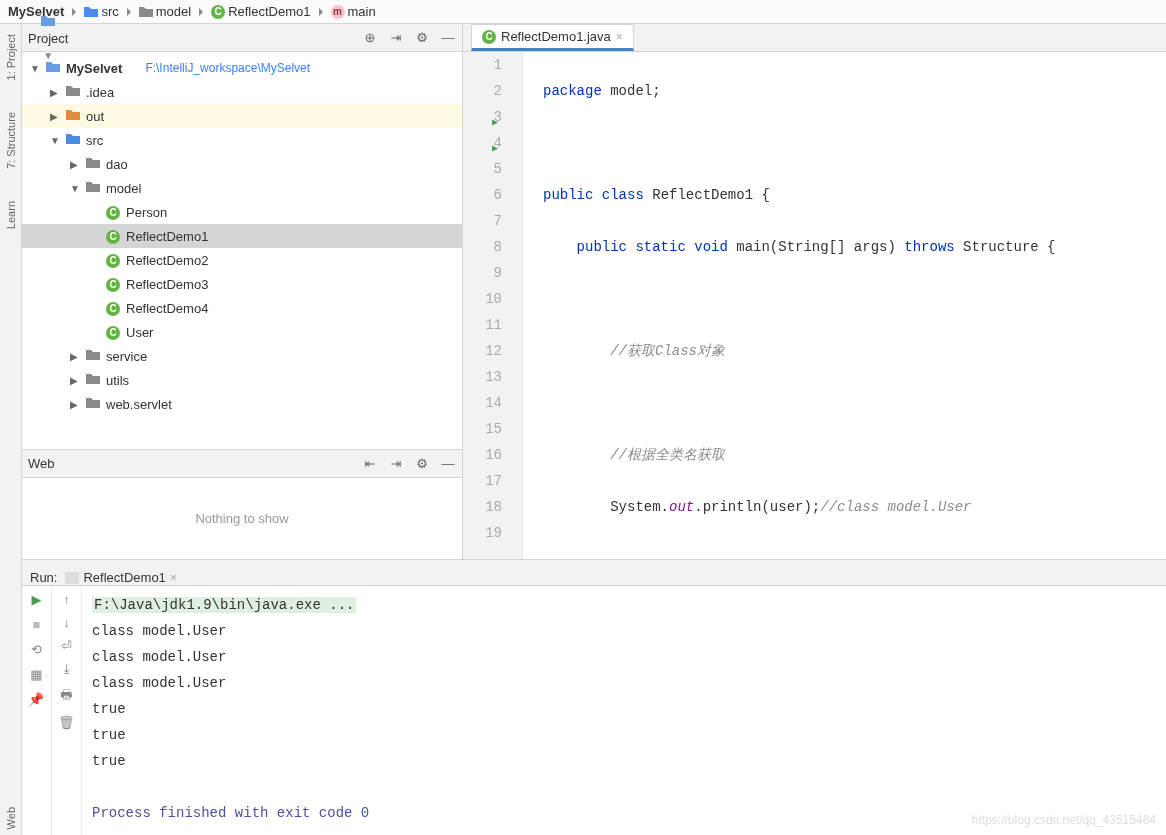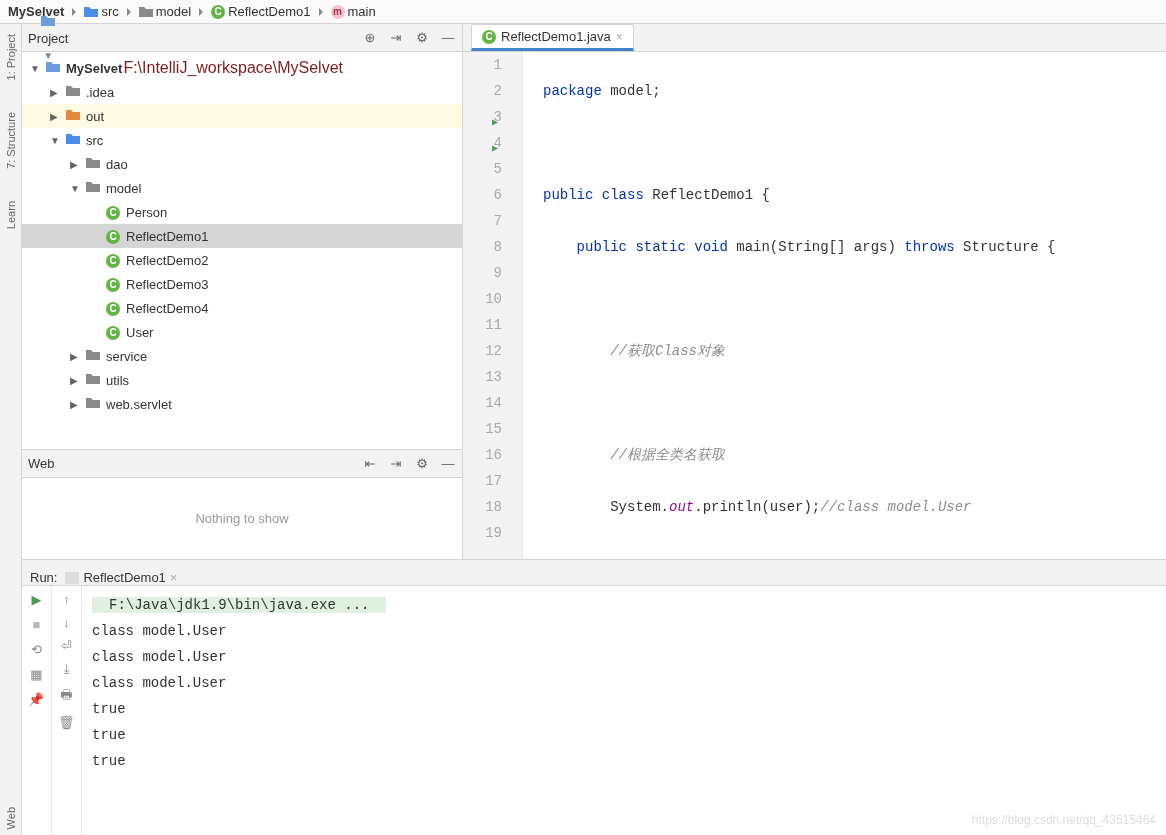--- a/index.html
+++ b/index.html
@@ -17,21 +17,21 @@
 .panel-header { height: 28px; display: flex; align-items: center; justify-content: space-between; padding: 0 6px; border-bottom: 1px solid #d4d4d4; background: #f2f2f2; }
 .panel-title { display: flex; align-items: center; gap: 4px; font-weight: normal; flex-direction: column; }
 .panel-actions { display: flex; gap: 10px; color: #888; }
 .icon-btn { width: 16px; height: 16px; display: inline-flex; align-items: center; justify-content: center; cursor: pointer; color: #666; }
 .tree { flex: 1; overflow: auto; padding: 4px 0; }
 .tree-row { display: flex; align-items: center; height: 24px; padding-left: 8px; cursor: pointer; }
 .tree-row.selected { background: #d5d5d5; }
 .tree-row.highlighted { background: #fffae3; }
 .tree-row .arrow { width: 14px; font-size: 10px; color: #666; }
 .tree-row .ficon { width: 18px; text-align: center; margin-right: 4px; }
-.tree-row .label-extra { color: #7f1d1d; margin-left: 1px; font-size: 16px; }
+.tree-row .label-extra { color: #3b82f6; margin-left: 23px; font-size: 12px; }
 .class-icon { width:14px; height:14px; background:#62b543; border-radius:50%; display:inline-flex; align-items:center; justify-content:center; color:#fff; font-size:10px; font-weight:bold; }
 .method-icon { width:14px; height:14px; background:#f2c4cb; border-radius:50%; display:inline-flex; align-items:center; justify-content:center; color:#a0364e; font-size:10px; font-weight:bold; }
 .web-panel { height: 110px; border-top: 1px solid #d4d4d4; display: flex; flex-direction: column; }
 .web-empty { flex:1; display:flex; align-items:center; justify-content:center; color:#999; }
 .editor-panel { flex: 1; display: flex; flex-direction: column; }
 .tab-bar { height: 28px; display: flex; align-items: center; border-bottom: 1px solid #d4d4d4; background: #f2f2f2; padding-left: 8px; }
 .tab { height: 27px; display: flex; align-items: center; gap: 5px; padding: 0 10px; background: #fff; border: 1px solid #d4d4d4; border-bottom: 3px solid #4083c9; border-top-left-radius: 3px; border-top-right-radius: 3px; cursor: pointer; }
 .tab .close { color: #aaa; font-size: 12px; }
 .code-area { flex: 1; display: flex; font-family: "Consolas", "Courier New", monospace; font-size: 14px; line-height: 26px; overflow: hidden; }
 .gutter { width: 60px; background: #f2f2f2; border-right: 1px solid #e8e8e8; text-align: right; padding-right: 20px; color: #aaa; position: relative; }
@@ -44,21 +44,21 @@
 .com { color: #8c8c8c; font-style: italic; }
 .fld { color: #871094; font-style: italic; }
 .mtd-static { font-style: italic; }
 .hl-bg { background: #e8e1ba; }
 .run-panel { flex: 1; display: flex; flex-direction: column; background: #fff; }
 .run-header { height: 26px; display: flex; align-items: flex-end; padding: 0 8px; border-bottom: 1px solid #d4d4d4; background: #f2f2f2; gap: 8px; }
 .run-body { flex: 1; display: flex; }
 .run-tools { width: 30px; border-right: 1px solid #e8e8e8; display: flex; flex-direction: column; align-items: center; padding: 6px 0; gap: 10px; }
 .run-tools2 { width: 30px; border-right: 1px solid #e8e8e8; display: flex; flex-direction: column; align-items: center; padding: 6px 0; gap: 8px; color: #888; }
 .console { flex: 1; font-family: "Consolas", "Courier New", monospace; font-size: 14px; line-height: 26px; padding: 6px 10px; }
-.console .cmd { background: #e0f0e0; padding: 0 17px; }
+.console .cmd { background: #e0f0e0; padding: 0 2px; }
 .console .exit { color: #5050a0; }
 .watermark { position: absolute; right: 10px; bottom: 8px; color: #ddd; font-size: 12px; }
 svg.folder { width: 14px; height: 12px; }
 .gray-arrow svg { width: 8px; height: 8px; fill: #888; }
 </style>
 </head>
 <body>
 
 <div class="breadcrumb">
   <span class="item bold">MySelvet</span>
@@ -312,19 +312,20 @@
         </div>
         <div class="console">
 <div><span class="cmd">F:\Java\jdk1.9\bin\java.exe ...</span></div>
 <div>class model.User</div>
 <div>class model.User</div>
 <div>class model.User</div>
 <div>true</div>
 <div>true</div>
 <div>true</div>
 <div>&nbsp;</div>
+<div class="exit">Process finished with exit code 0</div>
         </div>
       </div>
     </div>
   </div>
 </div>
 
 <div class="watermark">https://blog.csdn.net/qq_43515464</div>
 
 </body></html>

